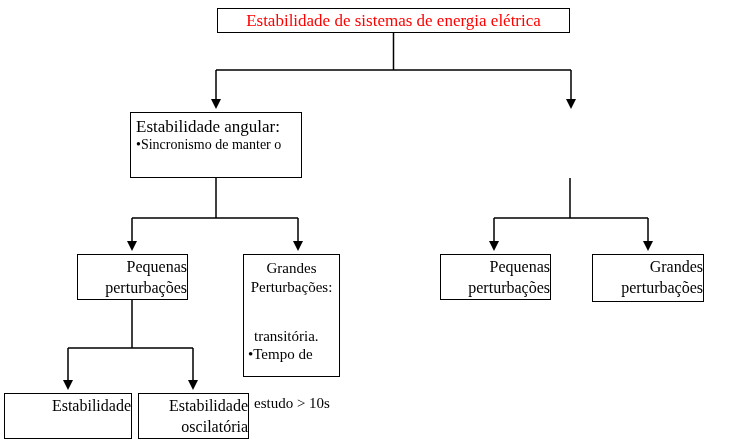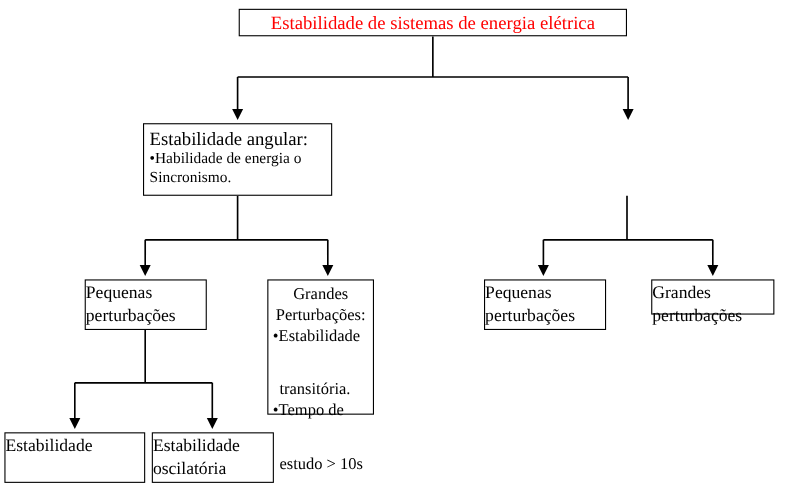--- a/index.html
+++ b/index.html
@@ -47,21 +47,21 @@
   .info-node .node-title {
     font-size: 17px;
     line-height: 1.25;
   }
   .cont-indent {
     padding-left: 6px;
   }
   .simple-node {
     font-size: 16px;
     line-height: 1.32;
-    text-align: left;
+    text-align: right;
     padding-top: 1px;
   }
   .detail-node {
     font-size: 15px;
     line-height: 1.25;
     padding: 4px 4px 0 4px;
   }
   .detail-node .node-heading {
     text-align: center;
   }
@@ -97,44 +97,42 @@
     <polygon points="63,380 73,380 68,390" fill="#000000"></polygon>
     <polygon points="188,380 198,380 193,390" fill="#000000"></polygon>
   </svg>
 
   <div class="node title-node" style="left:217px; top:8px; width:353px; height:25px;">
     <span>Estabilidade de sistemas de energia elétrica</span>
   </div>
 
   <div class="node info-node" style="left:130px; top:112px; width:172px; height:66px;">
     <div class="node-title">Estabilidade angular:</div>
-    <div>•Habilidade de energia o</div>
-    <div>Sincronismo.</div>
+    <div>•Sincronismo de manter o</div>
   </div>
 
 
   <div class="node simple-node" style="left:77px; top:254px; width:111px; height:46px;">
     <div>Pequenas</div>
     <div>perturbações</div>
   </div>
 
   <div class="node detail-node" style="left:243px; top:254px; width:97px; height:123px;">
     <div class="node-heading">Grandes Perturbações:</div>
-    <div class="bullet-line">•Estabilidade</div>
     <div class="cont-line">transitória.</div>
     <div class="bullet-line">•Tempo de</div>
     <div class="cont-line">estudo &gt; 10s</div>
   </div>
 
   <div class="node simple-node" style="left:440px; top:254px; width:111px; height:46px;">
     <div>Pequenas</div>
     <div>perturbações</div>
   </div>
 
-  <div class="node simple-node" style="left:592px; top:254px; width:112px; height:32px;">
+  <div class="node simple-node" style="left:592px; top:254px; width:112px; height:48px;">
     <div>Grandes</div>
     <div>perturbações</div>
   </div>
 
   <div class="node simple-node" style="left:4px; top:393px; width:128px; height:46px;">
     <div>Estabilidade</div>
   </div>
 
   <div class="node simple-node" style="left:138px; top:393px; width:111px; height:46px;">
     <div>Estabilidade</div>

